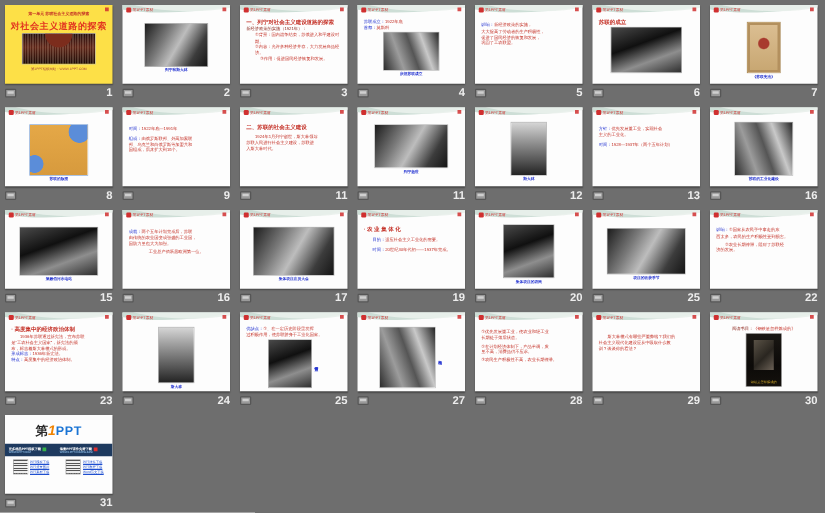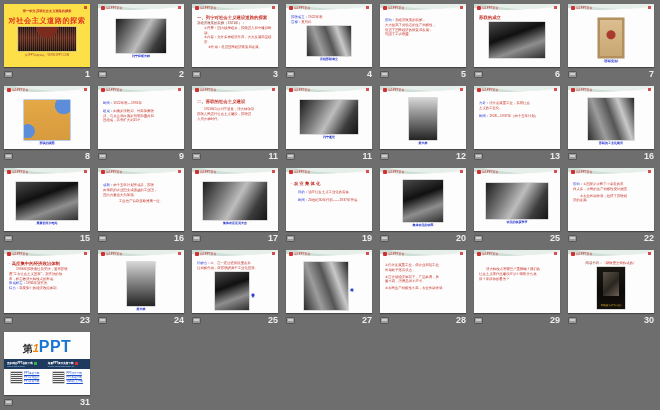--- a/index.html
+++ b/index.html
@@ -49,21 +49,21 @@
   .vside{writing-mode:vertical-rl;font-size:3px;color:#1f2fd0;margin-left:2px;font-weight:bold;}
   
   .t-slide{background:#fde047;}
   .t-unit{font-size:3.2px;color:#c43026;text-align:center;margin-top:5px;font-weight:bold;}
   .t-title{font-size:7.2px;color:#e23420;text-align:center;font-weight:bold;margin-top:3px;letter-spacing:.5px;}
   .t-footer{font-size:2.7px;color:#a84a3a;text-align:center;margin-top:2px;}
   
   .b-logo{display:flex;justify-content:center;align-items:baseline;margin-top:6px;}
   .b-di{font-size:10px;font-weight:bold;color:#2b2b2b;}
   .b-one{font-size:11px;font-weight:bold;color:#f08300;font-style:italic;}
-  .b-ppt{font-size:16px;font-weight:bold;color:#1a74d4;letter-spacing:.5px;}
+  .b-ppt{font-size:10px;font-weight:bold;color:#1a74d4;letter-spacing:.5px;}
   .b-band{display:flex;background:#1e3a5f;margin-top:3px;padding:2px 3px;justify-content:space-between;}
   .b-col{width:49%;}
   .b-bt{font-size:2.6px;color:#fff;font-weight:bold;white-space:nowrap;}
   .b-bs{font-size:2.2px;color:#9fd3ff;}
   .b-acc{display:inline-block;width:3px;height:3px;margin-left:1px;vertical-align:middle;}
   .b-low{display:flex;justify-content:space-around;margin-top:3px;}
   .b-qrcol{display:flex;align-items:flex-start;}
   .qr{width:11px;height:11px;background:repeating-linear-gradient(0deg,#555 0 1px,#eee 1px 2px),repeating-linear-gradient(90deg,#555 0 1px,rgba(255,255,255,0) 1px 2px);margin-right:2px;box-shadow:0 0 0 .5px #999;}
   .b-links div{font-size:2.6px;color:#1f4fd0;text-decoration:underline;line-height:1.5;white-space:nowrap;}
 </style>

